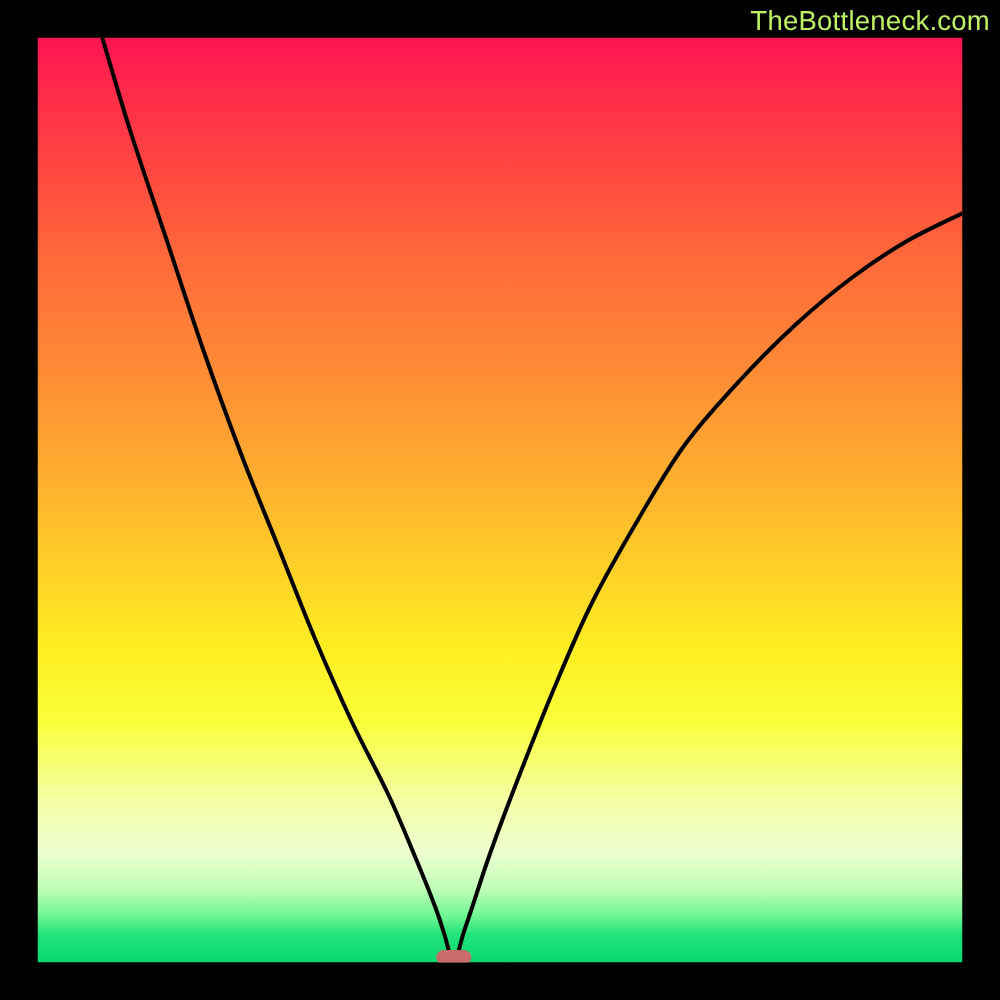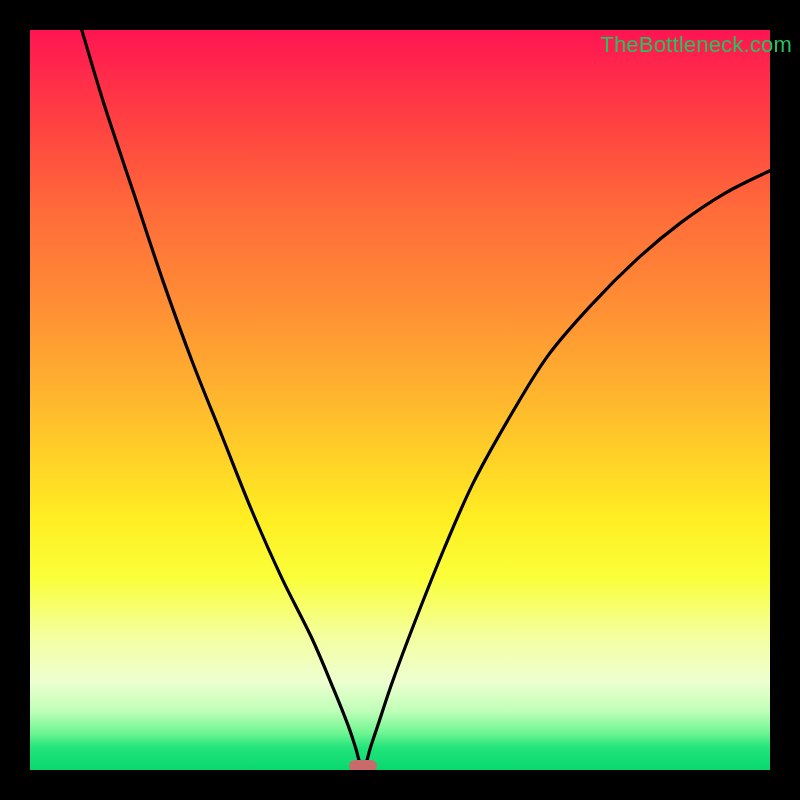--- a/index.html
+++ b/index.html
@@ -58,25 +58,24 @@
     width: 28px;
     height: 12px;
     border-radius: 6px;
     background: #c96b6b;
     transform: translate(-50%, -50%);
   }
   .watermark {
     position: absolute;
     top: 4px;
     right: 8px;
-    color: #22c55e;
+    color: #bef264;
     font-size: 22px;
     letter-spacing: 0.2px;
     user-select: none;
-    margin-top: 28px;
   }
 </style>
 </head>
 <body>
 
 <div class="frame">
 
   <div class="plot-area">
     <div class="gradient"></div>
 

